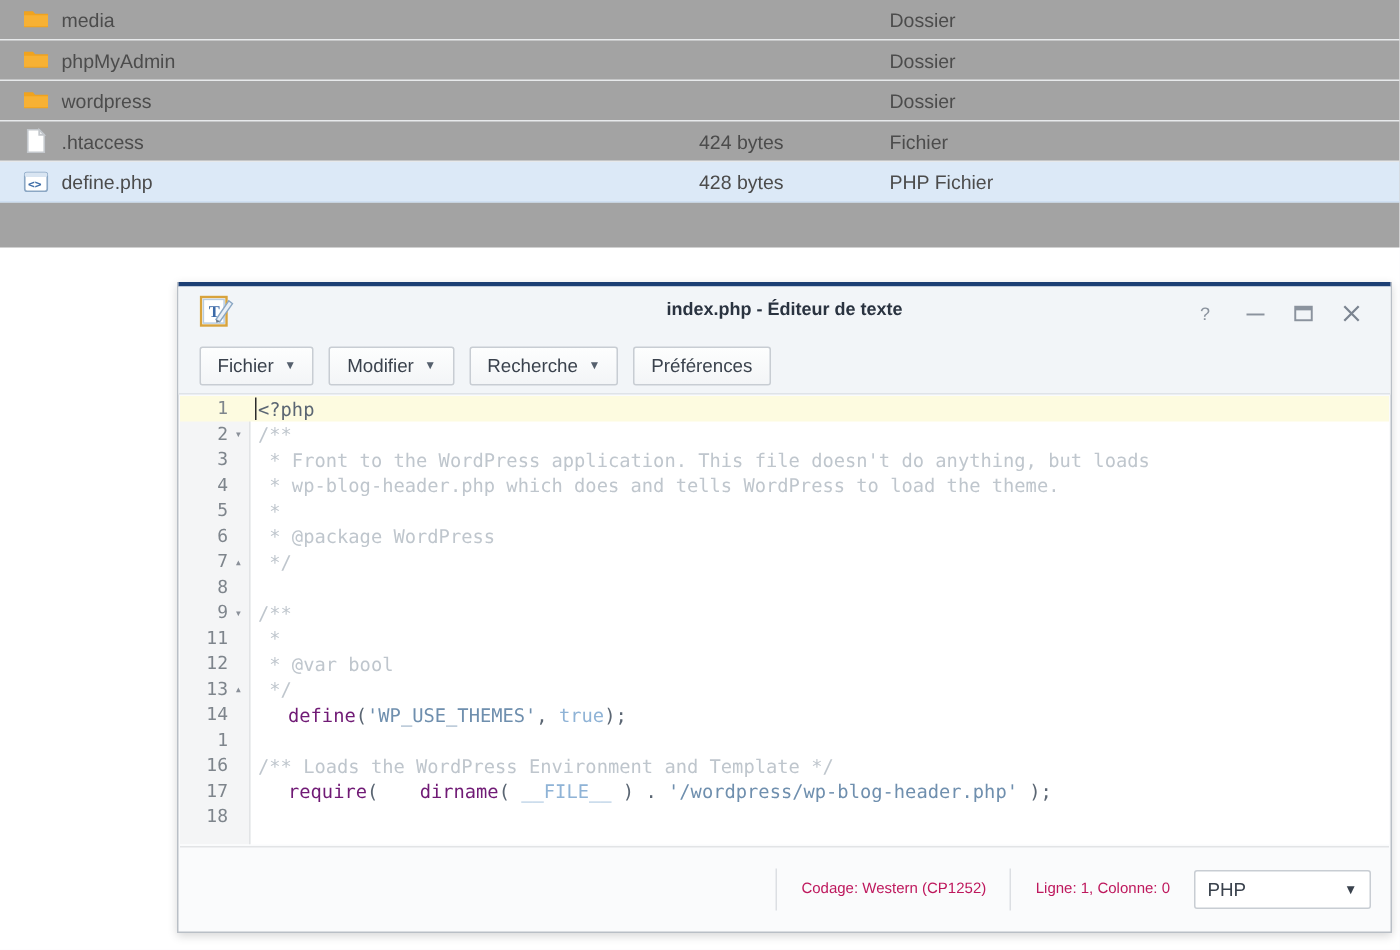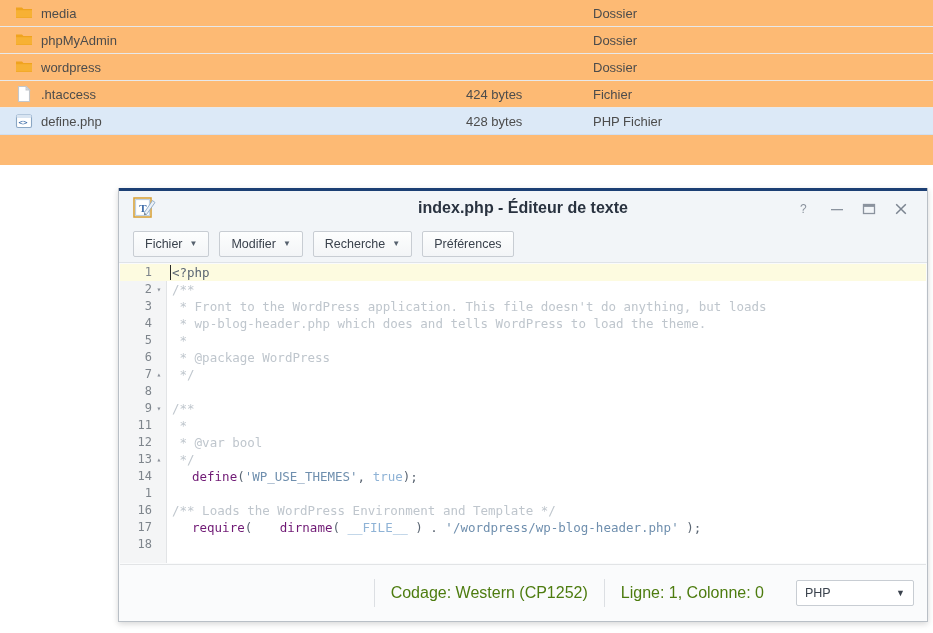--- a/index.html
+++ b/index.html
@@ -14,21 +14,21 @@
     overflow: hidden;
     position: relative;
   }
 
   
   #file-list {
     position: absolute;
     left: 0; top: 0;
     width: 933px;
     height: 165px;
-    background: #fdba74;
+    background: #a3a3a3;
   }
   .file-row {
     position: relative;
     height: 27px;
     display: flex;
     align-items: center;
     border-bottom: 1px solid #e7e9eb;
     font-size: 13px;
     color: #4c4c4c;
     box-sizing: border-box;
@@ -97,21 +97,21 @@
     left: 14px;
     top: 5px;
     width: 23px;
     height: 24px;
   }
   #title-text {
     position: absolute;
     left: 0; right: 0;
     top: 8px;
     text-align: center;
-    font-size: 16px;
+    font-size: 12px;
     font-weight: bold;
     color: #2a3340;
   }
   #win-buttons {
     position: absolute;
     right: 10px;
     top: 0;
     height: 35px;
     display: flex;
     align-items: center;
@@ -237,30 +237,29 @@
     height: 56px;
     background: #fafbfc;
     border-top: 1px solid #e2e4e6;
     display: flex;
     align-items: center;
     justify-content: flex-end;
     box-sizing: border-box;
     padding-right: 12px;
   }
   .sb-cell {
-    font-size: 16px;
-    color: #4d7c0f;
+    font-size: 10px;
+    color: #be185d;
     padding: 0 16px;
     height: 28px;
     line-height: 28px;
     border-left: 1px solid #dcdfe3;
     white-space: nowrap;
   }
   #lang-select {
-    margin-left: 16px;
     width: 118px;
     height: 26px;
     background: #ffffff;
     border: 1px solid #c8cdd3;
     border-radius: 2px;
     display: flex;
     align-items: center;
     justify-content: space-between;
     padding: 0 8px;
     box-sizing: border-box;

